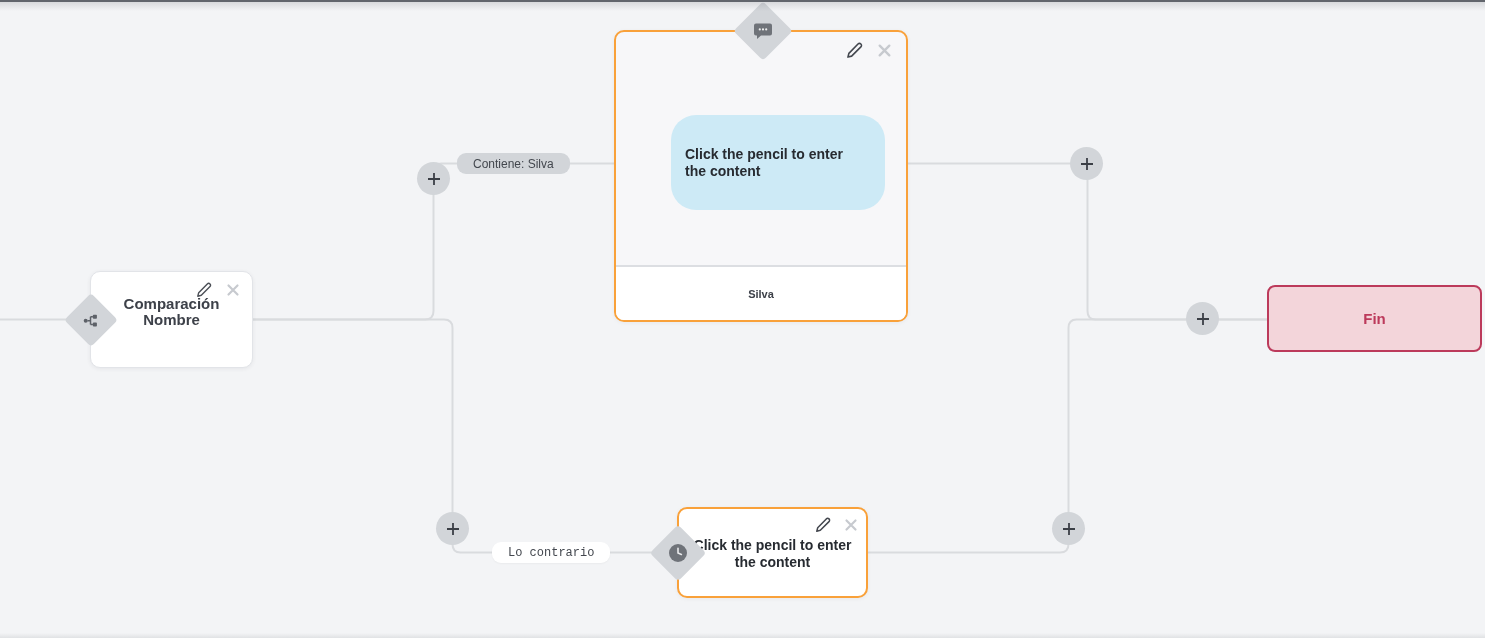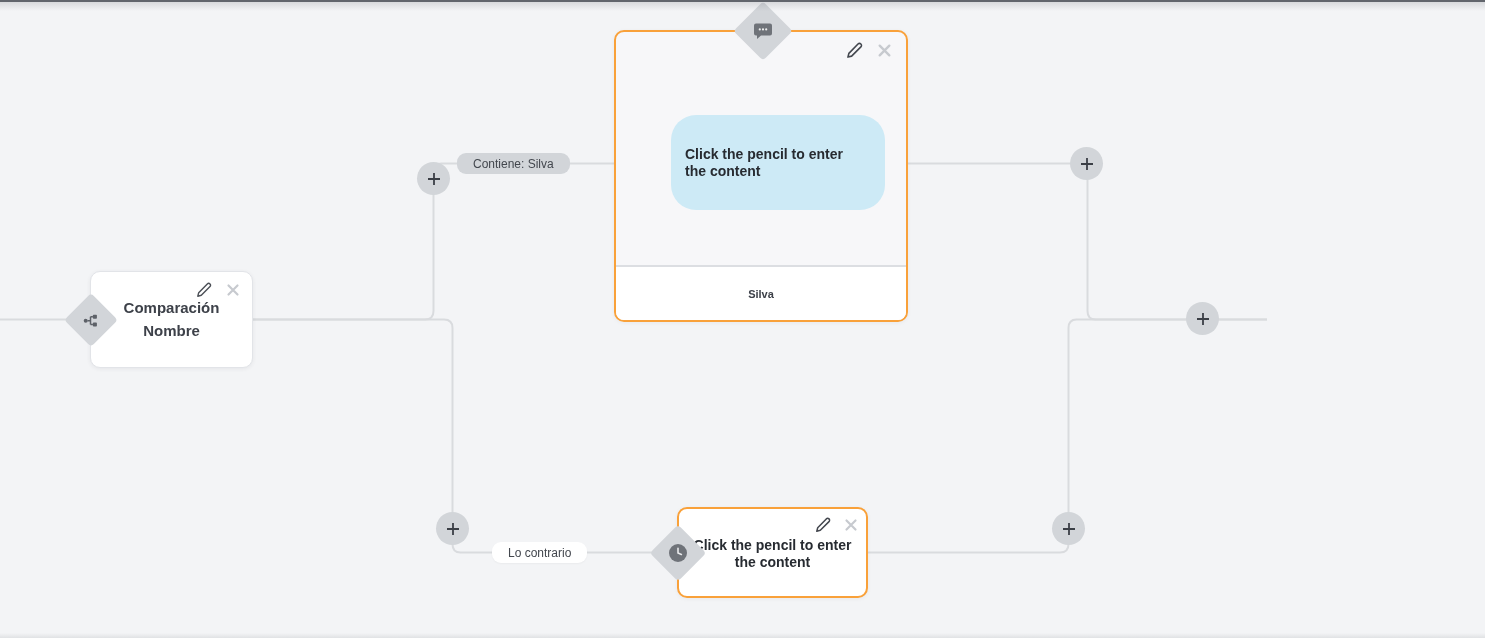--- a/index.html
+++ b/index.html
@@ -36,21 +36,21 @@
   }
   .plus-btn svg{display:block;}
 
   
   .edge-label{
     position:absolute;height:21px;padding:8px 16px;border-radius:9px;
     display:flex;align-items:center;justify-content:center;
     font-size:12px;color:#43474e;z-index:3;white-space:nowrap;
   }
   .edge-label.gray{background:#d2d5d9;}
-  .edge-label.white{background:#ffffff;box-shadow:0 1px 2px rgba(0,0,0,.04);}
+  .edge-label.white{background:#ffffff;box-shadow:0 1px 2px rgba(0,0,0,.04);font-family:Liberation Mono, monospace;}
 
   
   .node{position:absolute;z-index:5;font-weight:bold;}
   .node-actions{
     position:absolute;top:10px;display:flex;align-items:center;gap:14px;z-index:7;
   }
   .icon-btn{cursor:pointer;display:flex;align-items:center;justify-content:center;}
 
   .port-diamond{
     position:absolute;background:#d2d5d9;border-radius:4px;
@@ -60,21 +60,21 @@
 
   
   .comparison-node{
     left:90px;top:271px;width:163px;height:97px;background:#ffffff;
     border:1.5px solid #e2e4e8;border-radius:10px;
     box-shadow:0 1px 4px rgba(40,44,52,.07);
   }
   .comparison-node .node-actions{right:12px;}
   .comparison-title{
     margin-top:24px;padding:0 12px;text-align:center;
-    font-size:15px;line-height:23px;color:#3d4149;
+    font-size:15px;line-height:16px;color:#3d4149;
   }
   .comparison-node .port-diamond{width:38px;height:38px;left:-19px;top:29px;}
 
   
   .message-node{
     left:614px;top:30px;width:294px;height:292px;background:#f7f7f9;
     border:2px solid #f9a13a;border-radius:10px;
     box-shadow:0 1px 4px rgba(40,44,52,.05);
   }
   .message-node .node-actions{right:14px;}
@@ -244,13 +244,16 @@
     <div class="port-diamond">
       <span class="diamond-inner">
         <svg width="20" height="20" viewBox="0 0 20 20">
           <circle cx="10" cy="10" r="9" fill="#6f7379"></circle>
           <path d="M10 5.2V10l3.4 1.4" stroke="#e9eaec" stroke-width="1.6" fill="none" stroke-linecap="round"></path>
         </svg>
       </span>
     </div>
   </div>
 
+  <div class="node end-node">
+    <span>Fin</span>
+  </div>
 </div>
 
 </body></html>

